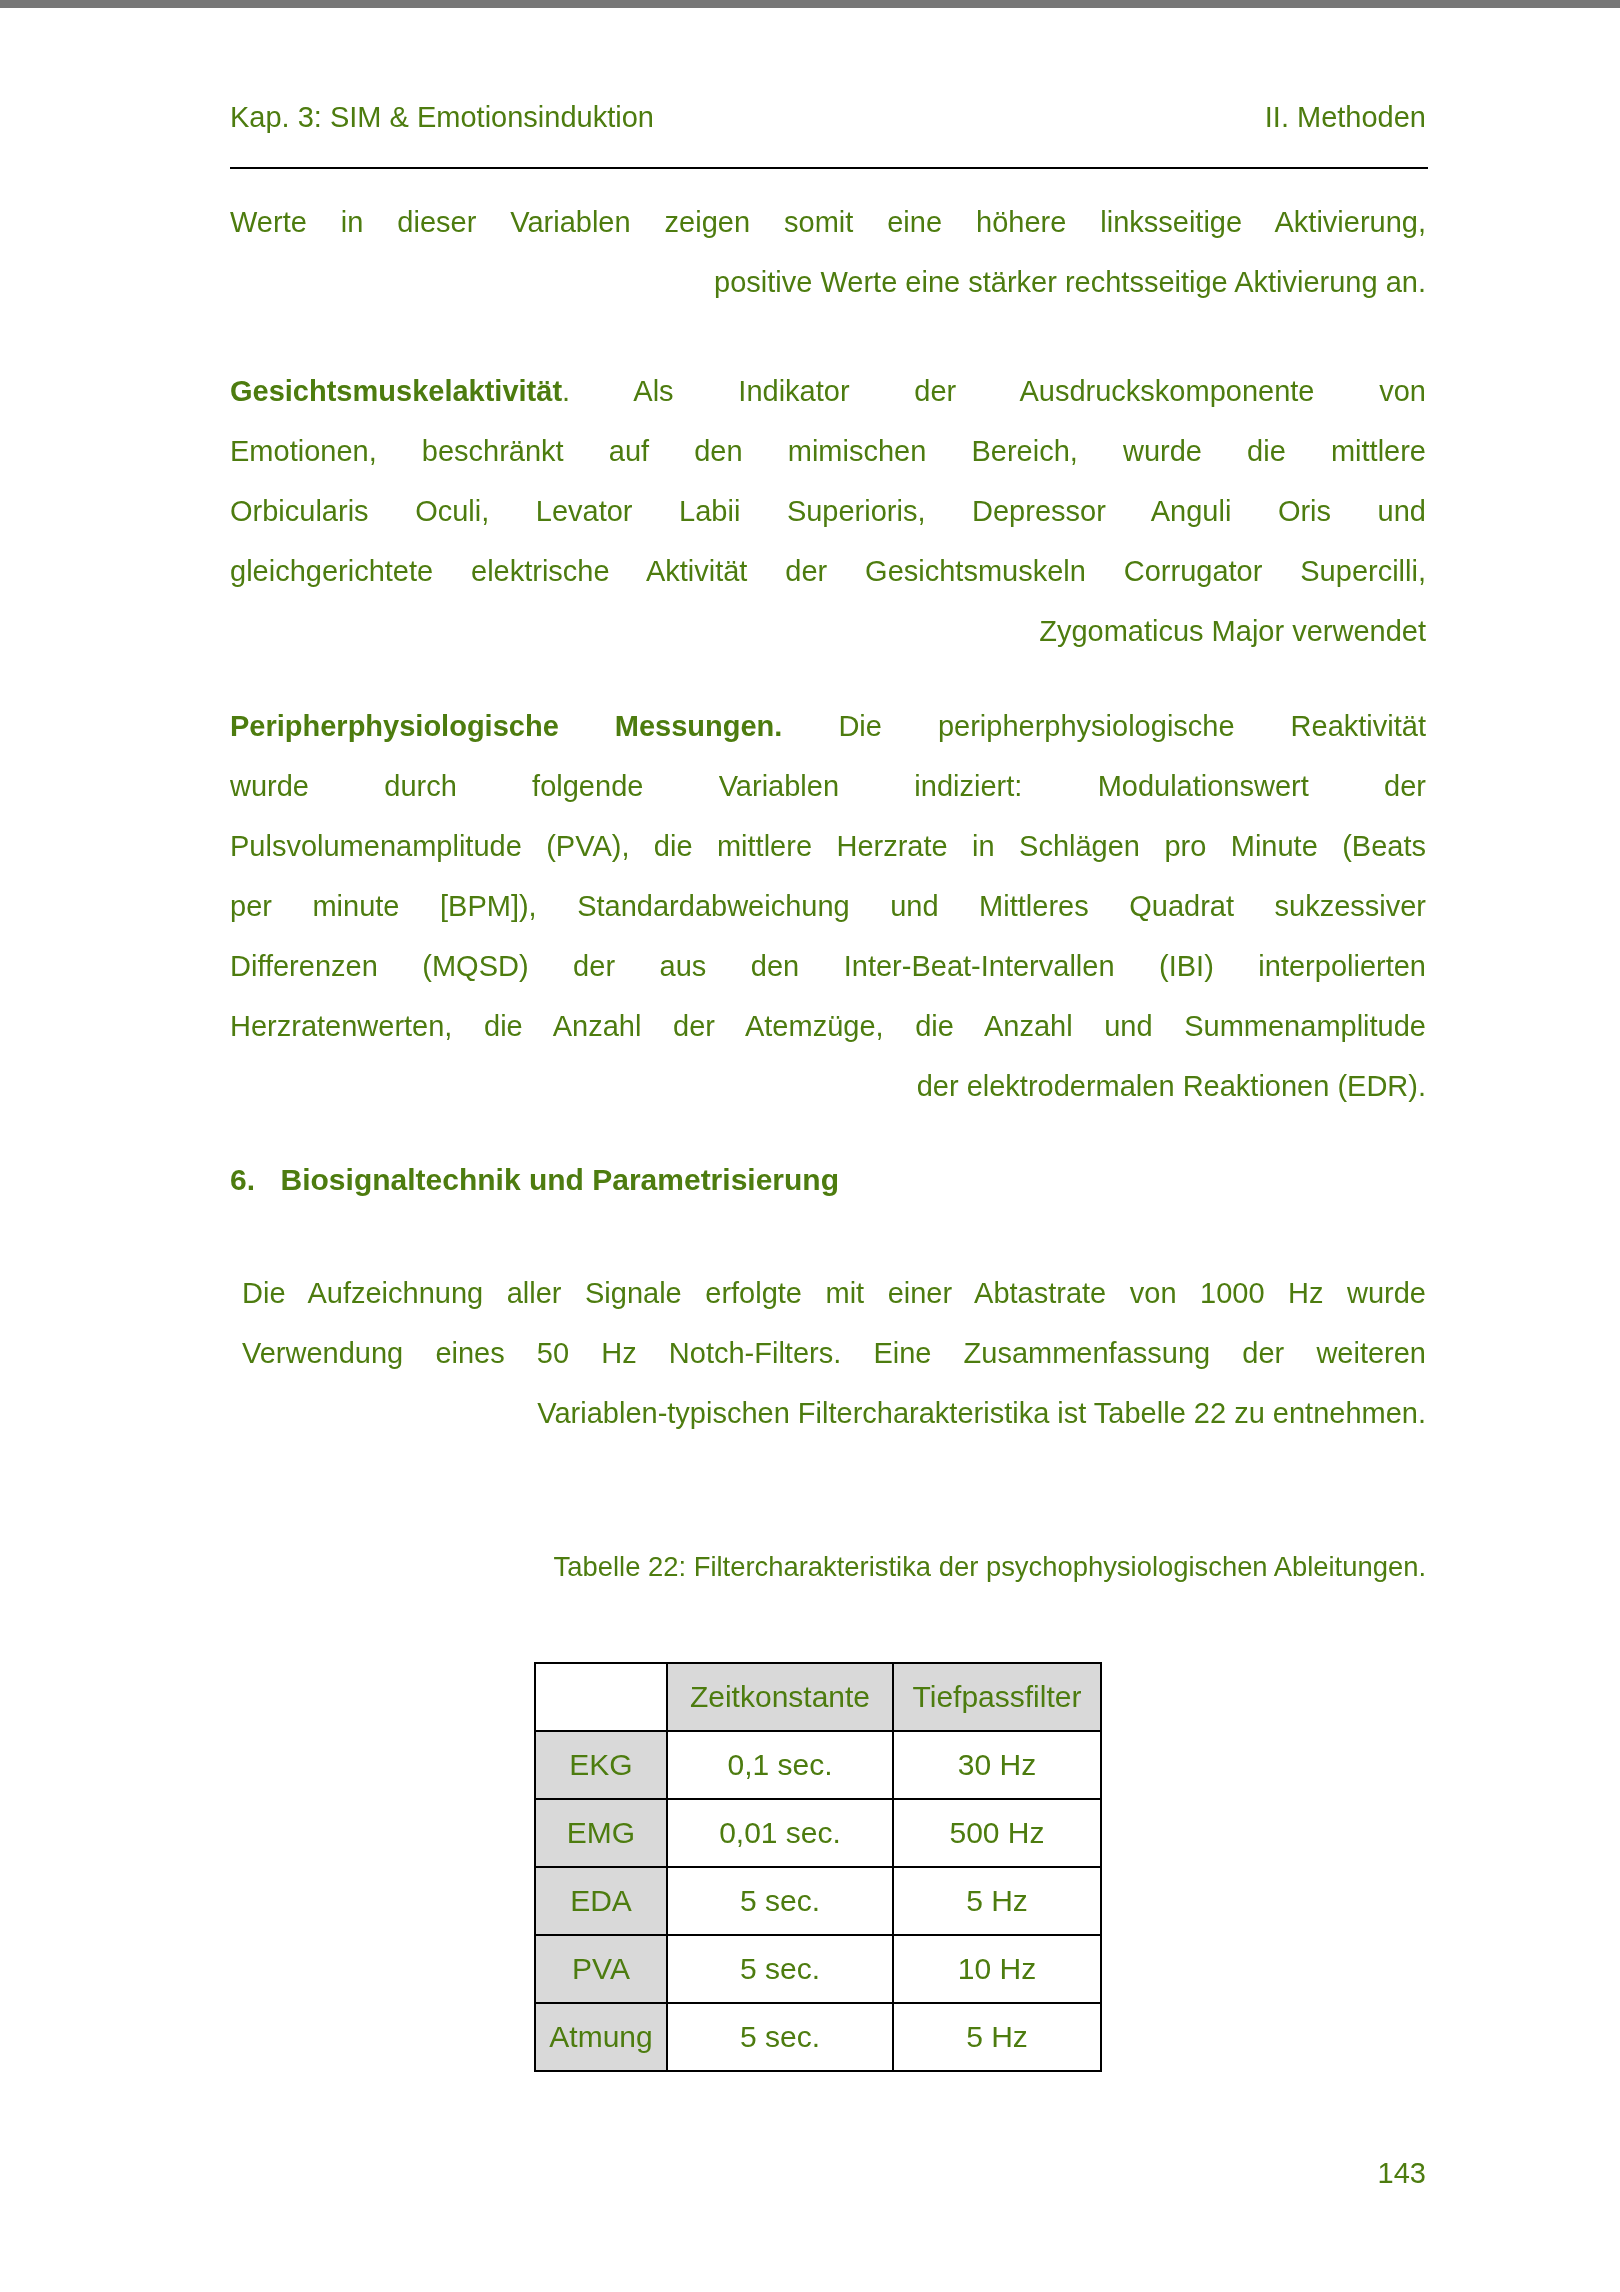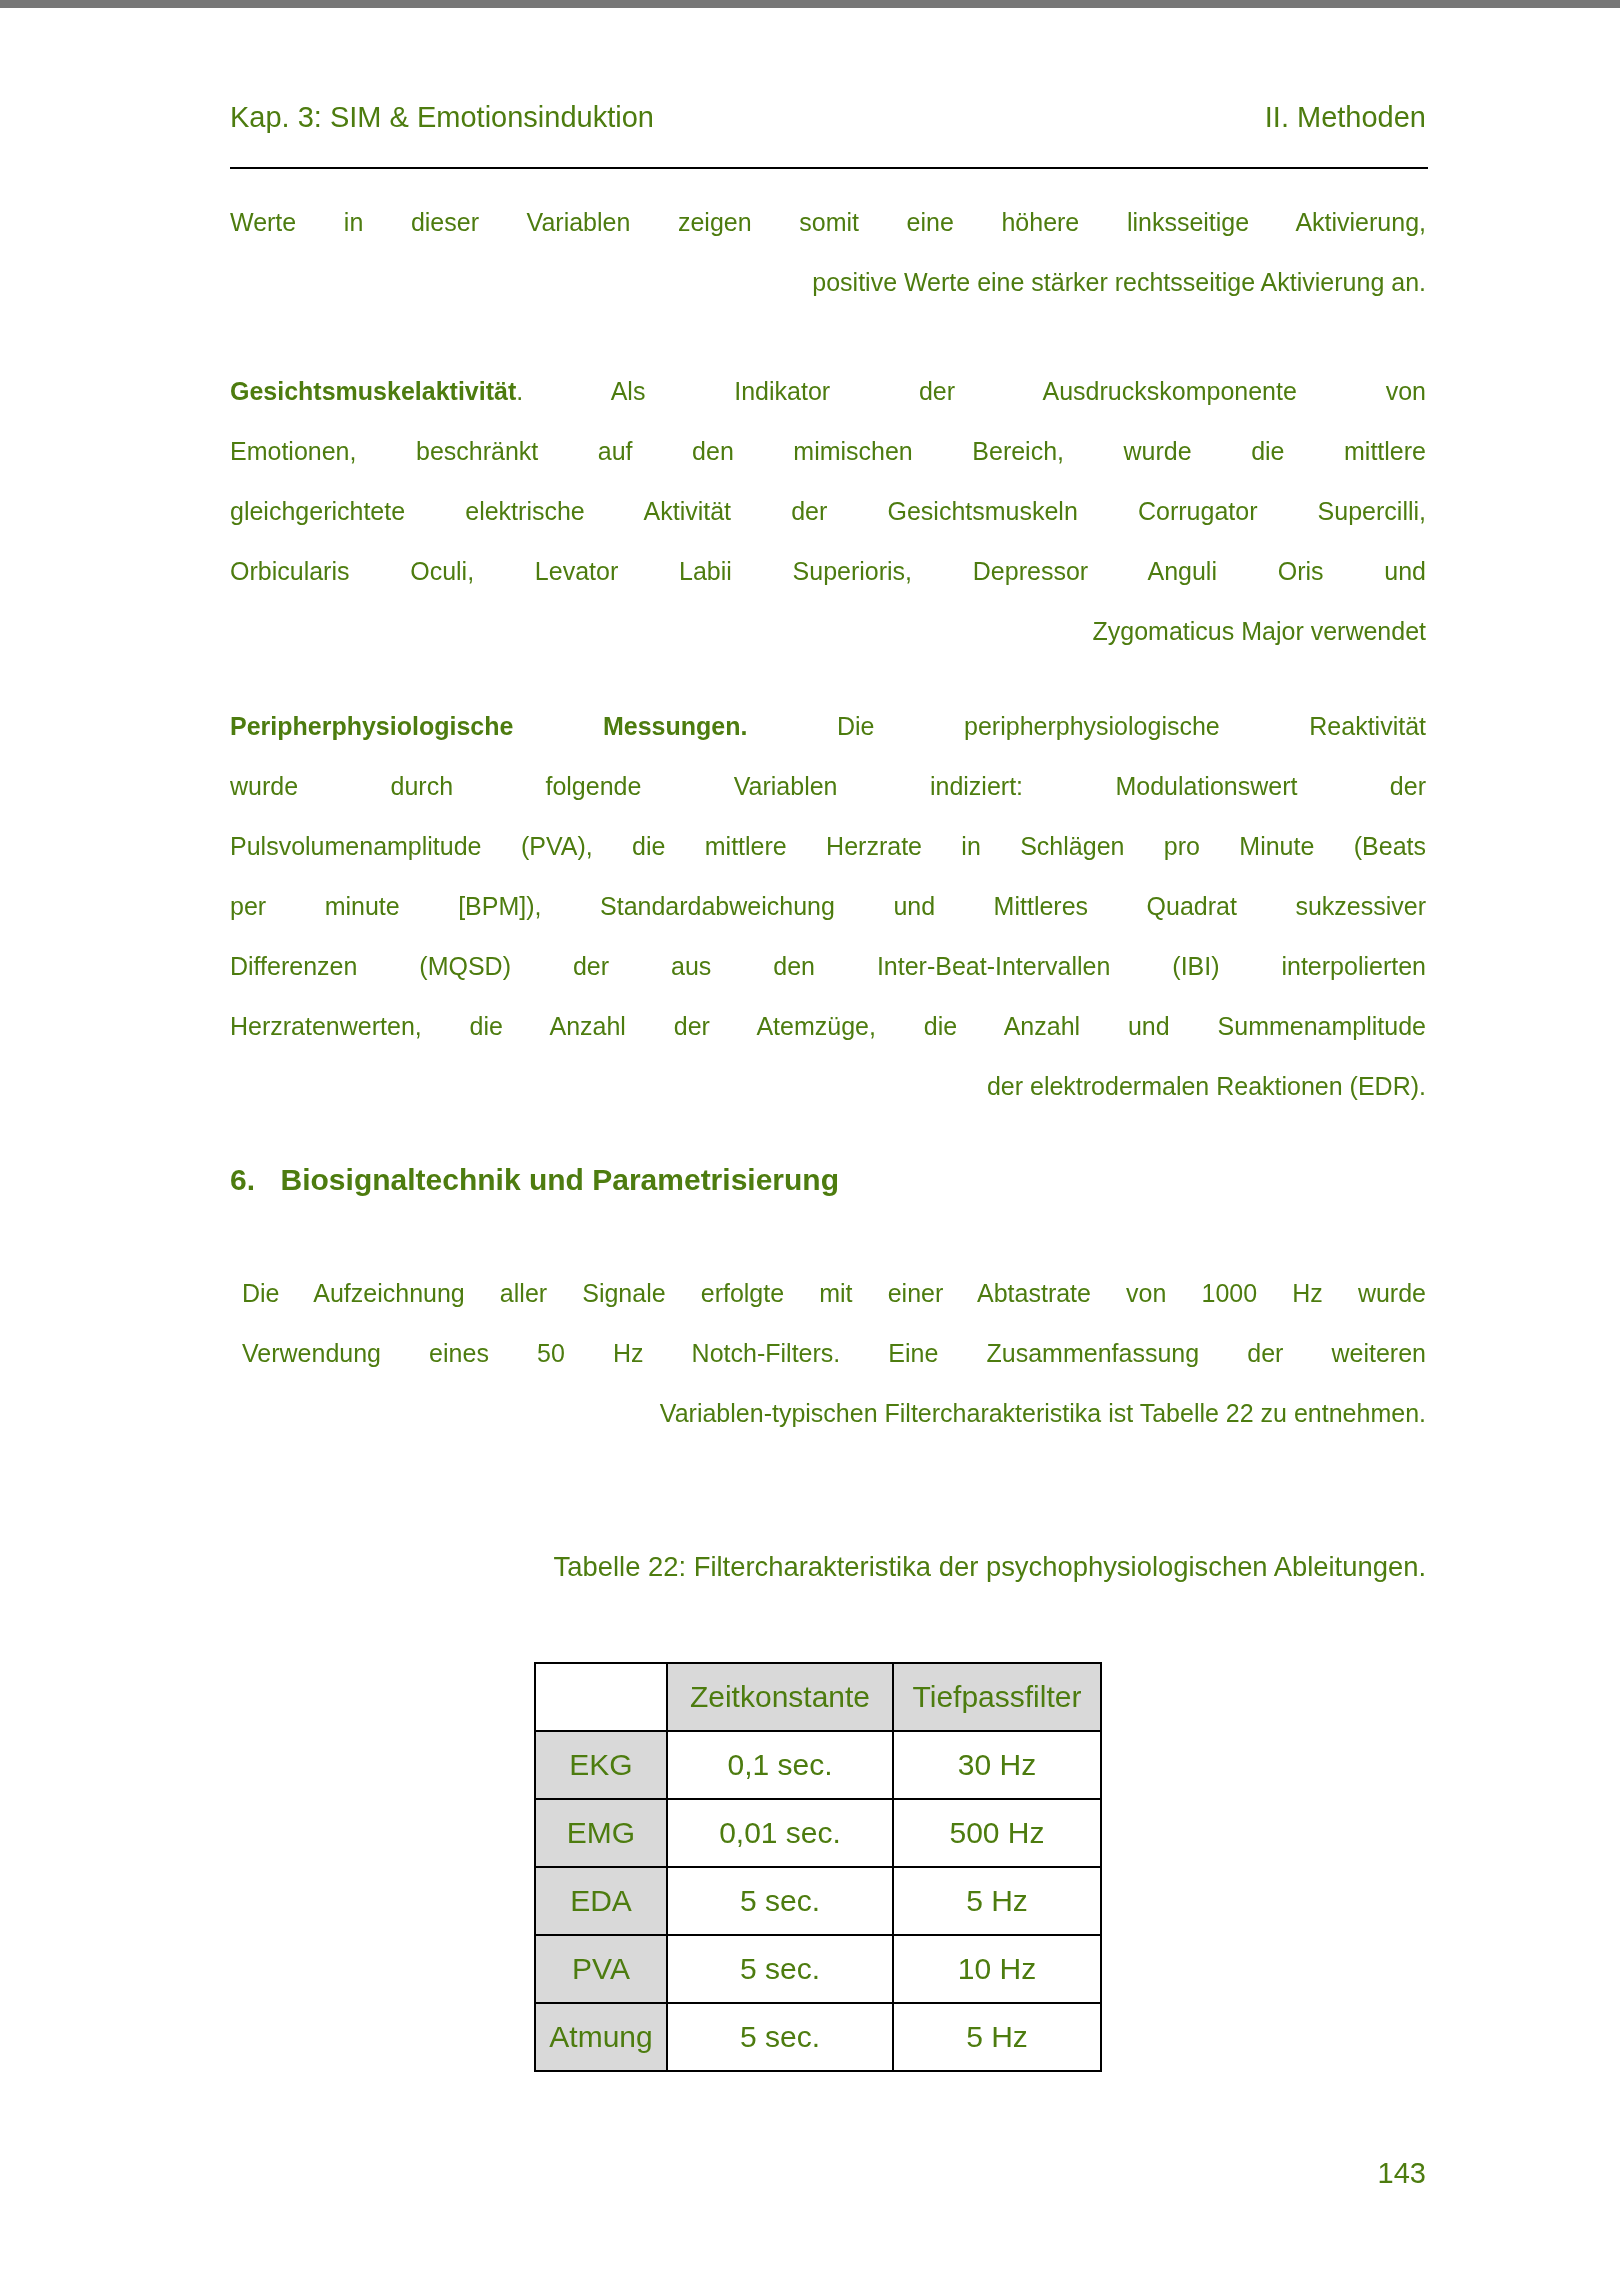--- a/index.html
+++ b/index.html
@@ -25,21 +25,21 @@
   .head-rule {
     position: absolute;
     left: 230px; top: 159px;
     width: 1198px;
     border-top: 2px solid #000;
   }
   .para {
     position: absolute;
     left: 230px;
     width: 1196px;
-    font-size: 25px;
+    font-size: 29px;
     line-height: 60px;
   }
   .para.indented { left: 242px; width: 1184px; }
   .jline { text-align: justify; text-align-last: justify; }
   .lline { text-align: right; }
   .para b { font-weight: bold; }
   .section-heading {
     position: absolute;
     left: 230px; top: 1142px;
     width: 1196px;
@@ -98,22 +98,22 @@
   <div class="head-rule"></div>
 
   <div class="para" style="top:184px">
     <div class="jline">Werte in dieser Variablen zeigen somit eine höhere linksseitige Aktivierung,</div>
     <div class="lline">positive Werte eine stärker rechtsseitige Aktivierung an.</div>
   </div>
 
   <div class="para" style="top:353px">
     <div class="jline"><b>Gesichtsmuskelaktivität</b><span>. Als Indikator der Ausdruckskomponente von</span></div>
     <div class="jline">Emotionen, beschränkt auf den mimischen Bereich, wurde die mittlere</div>
+    <div class="jline">Orbicularis Oculi, Levator Labii Superioris, Depressor Anguli Oris und</div>
     <div class="jline">gleichgerichtete elektrische Aktivität der Gesichtsmuskeln Corrugator Supercilli,</div>
-    <div class="jline">Orbicularis Oculi, Levator Labii Superioris, Depressor Anguli Oris und</div>
     <div class="lline">Zygomaticus Major verwendet</div>
   </div>
 
   <div class="para" style="top:688px">
     <div class="jline"><b>Peripherphysiologische Messungen.</b><span> Die peripherphysiologische Reaktivität</span></div>
     <div class="jline">wurde durch folgende Variablen indiziert: Modulationswert der</div>
     <div class="jline">Pulsvolumenamplitude (PVA), die mittlere Herzrate in Schlägen pro Minute (Beats</div>
     <div class="jline">per minute [BPM]), Standardabweichung und Mittleres Quadrat sukzessiver</div>
     <div class="jline">Differenzen (MQSD) der aus den Inter-Beat-Intervallen (IBI) interpolierten</div>
     <div class="jline">Herzratenwerten, die Anzahl der Atemzüge, die Anzahl und Summenamplitude</div>

